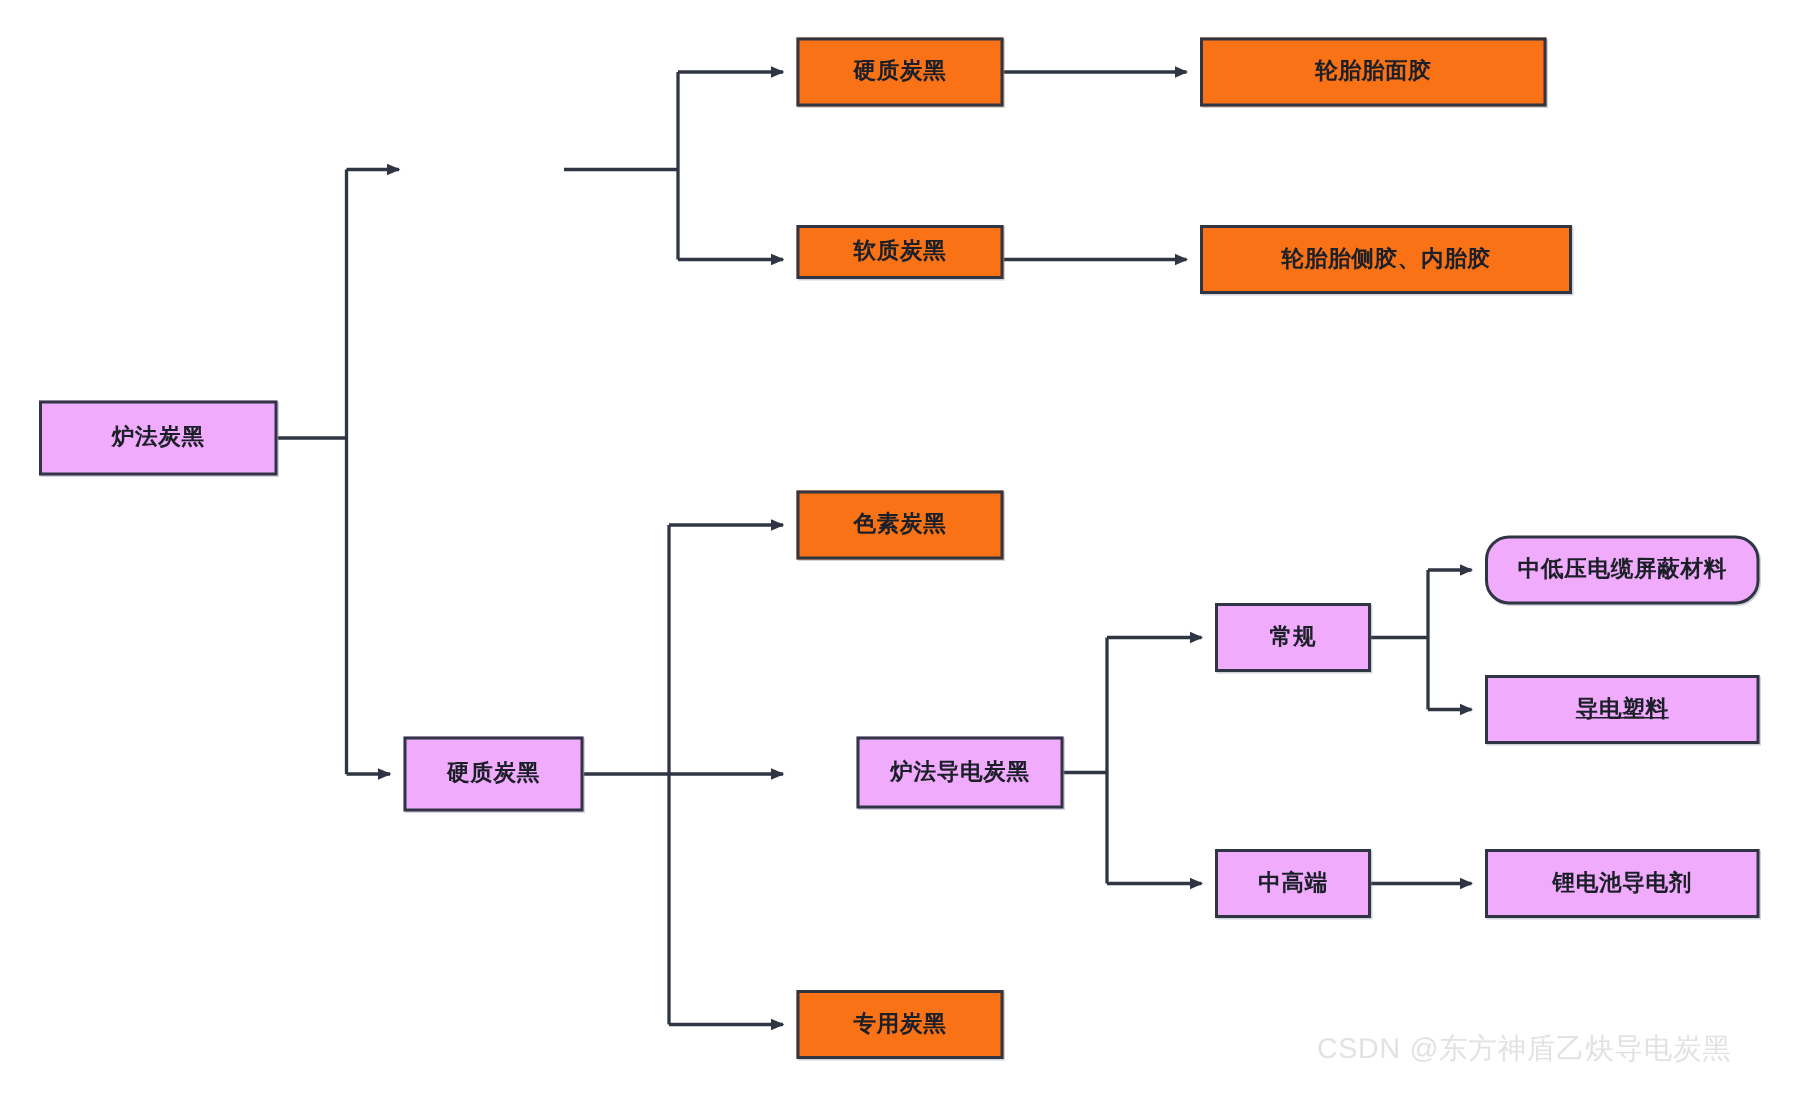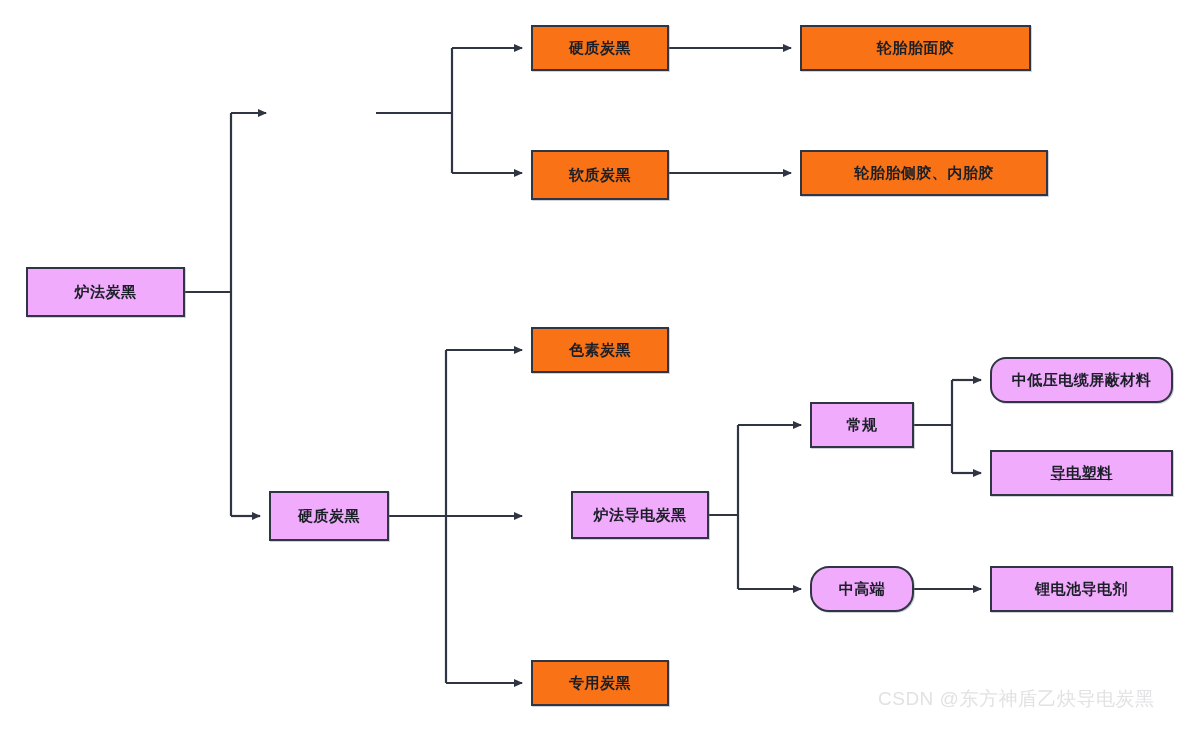--- a/index.html
+++ b/index.html
@@ -99,28 +99,28 @@
       <path d="M952,380 L952,473"></path>
       <path d="M952,380 L981,380" marker-end="url(#arrow)"></path>
       <path d="M952,473 L981,473" marker-end="url(#arrow)"></path>
 
       <path d="M914,589 L981,589" marker-end="url(#arrow)"></path>
     </g>
   </svg>
 
   <div class="node pink" style="left:26px;  top:267px; width:159px; height:50px;">炉法炭黑</div>
   <div class="node white" style="left:531px; top:25px;  width:138px; height:46px;">硬质炭黑</div>
-  <div class="node white" style="left:531px; top:150px; width:138px; height:50px;">软质炭黑</div>
+  <div class="node white" style="left:531px; top:150px; width:138px; height:36px;">软质炭黑</div>
   <div class="node white" style="left:800px; top:25px;  width:231px; height:46px;">轮胎胎面胶</div>
   <div class="node white" style="left:800px; top:150px; width:248px; height:46px;">轮胎胎侧胶、内胎胶</div>
   <div class="node pink" style="left:269px; top:491px; width:120px; height:50px;">硬质炭黑</div>
   <div class="node white" style="left:531px; top:327px; width:138px; height:46px;">色素炭黑</div>
   <div class="node pink" style="left:531px; top:491px; width:138px; height:48px;margin-left:40px;">炉法导电炭黑</div>
   <div class="node white" style="left:531px; top:660px; width:138px; height:46px;">专用炭黑</div>
   <div class="node pink" style="left:810px; top:402px; width:104px; height:46px;">常规</div>
-  <div class="node pink" style="left:810px; top:566px; width:104px; height:46px;border-radius:19px;">中高端</div>
+  <div class="node pink" style="left:810px; top:566px; width:104px; height:46px;">中高端</div>
   <div class="node pink" style="left:990px; top:357px; width:183px; height:46px;border-radius:16px;">中低压电缆屏蔽材料</div>
   <div class="node pink" style="left:990px; top:450px; width:183px; height:46px;text-decoration:underline;">导电塑料</div>
   <div class="node pink" style="left:990px; top:566px; width:183px; height:46px;">锂电池导电剂</div>
 
   <div class="watermark" style="left:878px; top:686px;">CSDN @东方神盾乙炔导电炭黑</div>
 
 </div>
 
 </body></html>

